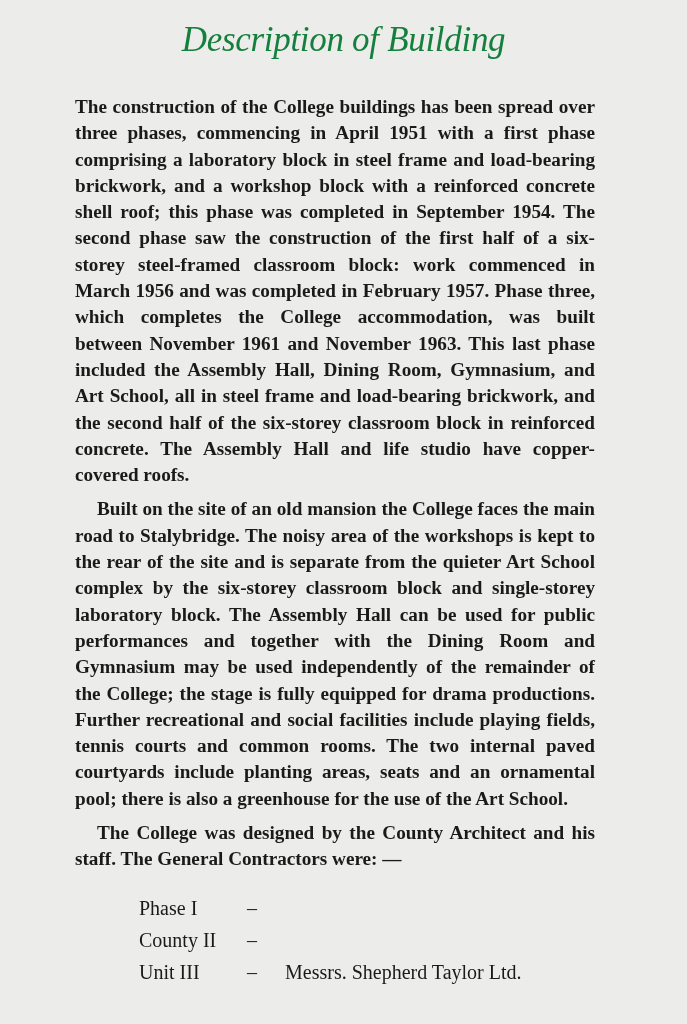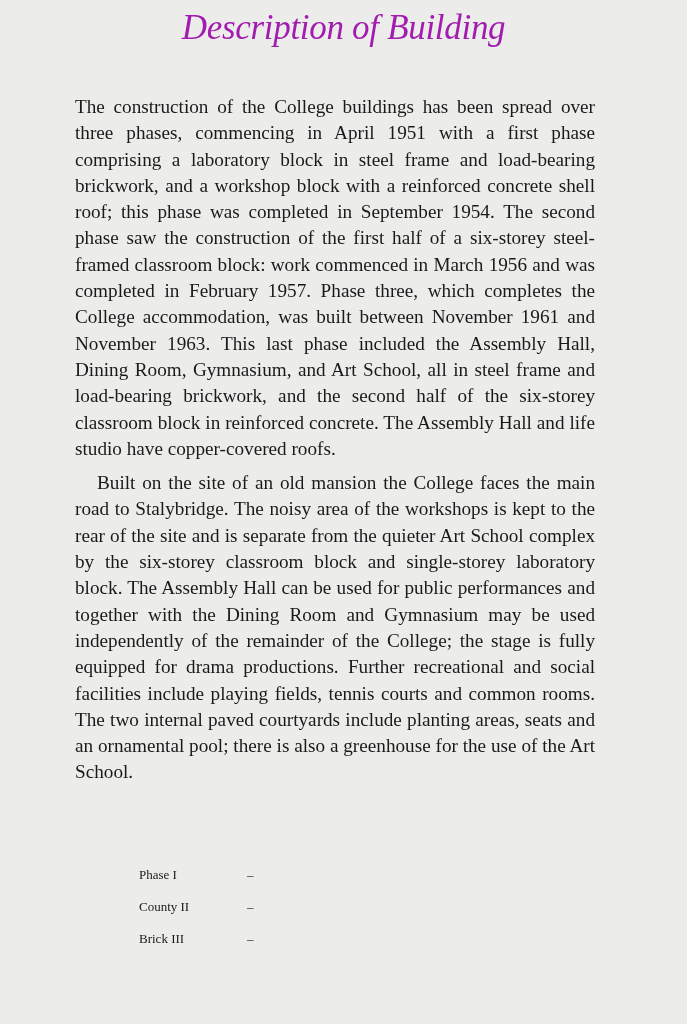--- a/index.html
+++ b/index.html
@@ -5,62 +5,64 @@
   html, body { margin: 0; padding: 0; }
   body {
     width: 687px; height: 1024px; overflow: hidden;
     background: #ececea;
     font-family: "Liberation Serif", "DejaVu Serif", serif;
     color: #1a1a1a;
     position: relative;
   }
   .page { position: absolute; left: 0; top: 0; width: 687px; height: 1024px; }
   .title {
-    position: absolute; left: 0; right: 0; top: 8px;
+    position: absolute; left: 0; right: 0; top: 20px;
     text-align: center;
     font-style: italic;
     font-size: 35px;
     letter-spacing: -0.3px;
-    color: #a21caf;
+    color: #15803d;
   }
   .body-text {
     position: absolute; left: 75px; top: 94px; width: 520px;
     font-size: 19.2px;
     line-height: 26.3px;
     text-align: justify;
   }
-  .body-text p { margin: 0 0 8px 0; }
+  .body-text p { margin: 0 0 8px 0; font-weight: bold; }
   .body-text p.indent { text-indent: 22px; }
   .contractors {
-    position: absolute; left: 139px; top: 864px; width: 460px;
-    font-size: 13px; line-height: 22px;
+    position: absolute; left: 139px; top: 897px; width: 460px;
+    font-size: 20px; line-height: 22px;
   }
   .c-row { display: flex; margin-bottom: 10px; }
   .c-phase { width: 108px; flex: none; }
   .c-dash { width: 38px; flex: none; }
   .c-name { flex: 1; text-align: justify; text-align-last: left; }
 </style>
 </head>
 <body>
 
 <div class="page">
   <div class="title">Description of Building</div>
 
   <div class="body-text">
     <p>The construction of the College buildings has been spread over three phases, commencing in April 1951 with a first phase comprising a laboratory block in steel frame and load-bearing brickwork, and a workshop block with a reinforced concrete shell roof; this phase was completed in September 1954. The second phase saw the construction of the first half of a six-storey steel-framed classroom block: work commenced in March 1956 and was completed in February 1957. Phase three, which completes the College accommodation, was built between November 1961 and November 1963. This last phase included the Assembly Hall, Dining Room, Gymnasium, and Art School, all in steel frame and load-bearing brickwork, and the second half of the six-storey classroom block in reinforced concrete. The Assembly Hall and life studio have copper-covered roofs.</p>
     <p class="indent">Built on the site of an old mansion the College faces the main road to Stalybridge. The noisy area of the workshops is kept to the rear of the site and is separate from the quieter Art School complex by the six-storey classroom block and single-storey laboratory block. The Assembly Hall can be used for public performances and together with the Dining Room and Gymnasium may be used independently of the remainder of the College; the stage is fully equipped for drama productions. Further recreational and social facilities include playing fields, tennis courts and common rooms. The two internal paved courtyards include planting areas, seats and an ornamental pool; there is also a greenhouse for the use of the Art School.</p>
+    <p class="indent">The College was designed by the County Architect and his staff. The General Contractors were: —</p>
   </div>
 
   <div class="contractors">
     <div class="c-row">
       <span class="c-phase">Phase I</span>
       <span class="c-dash">–</span>
     </div>
     <div class="c-row">
       <span class="c-phase">County II</span>
       <span class="c-dash">–</span>
     </div>
     <div class="c-row">
-      <span class="c-phase">Brick III</span>
+      <span class="c-phase">Unit III</span>
       <span class="c-dash">–</span>
+      <span class="c-name">Messrs. Shepherd Taylor Ltd.</span>
     </div>
   </div>
 </div>
 
 </body></html>

